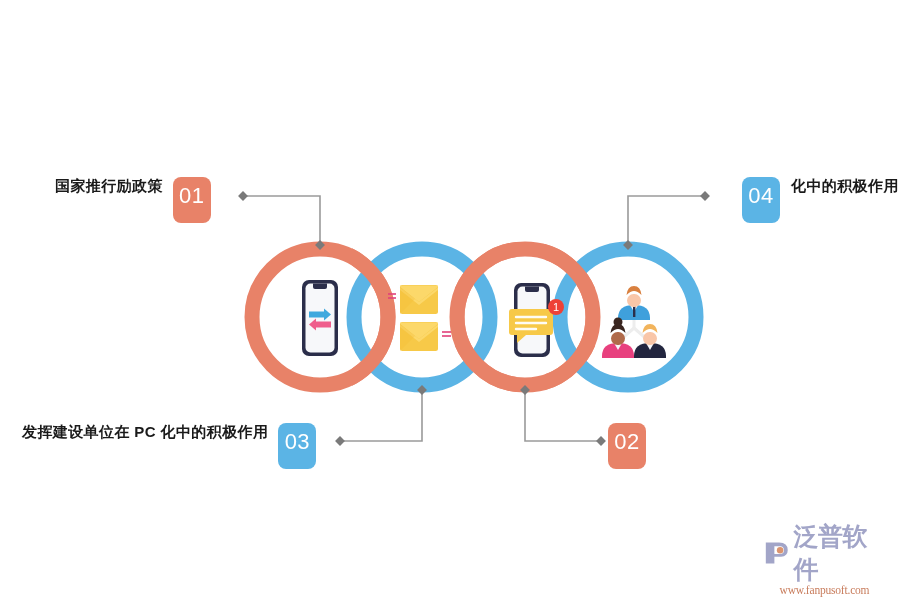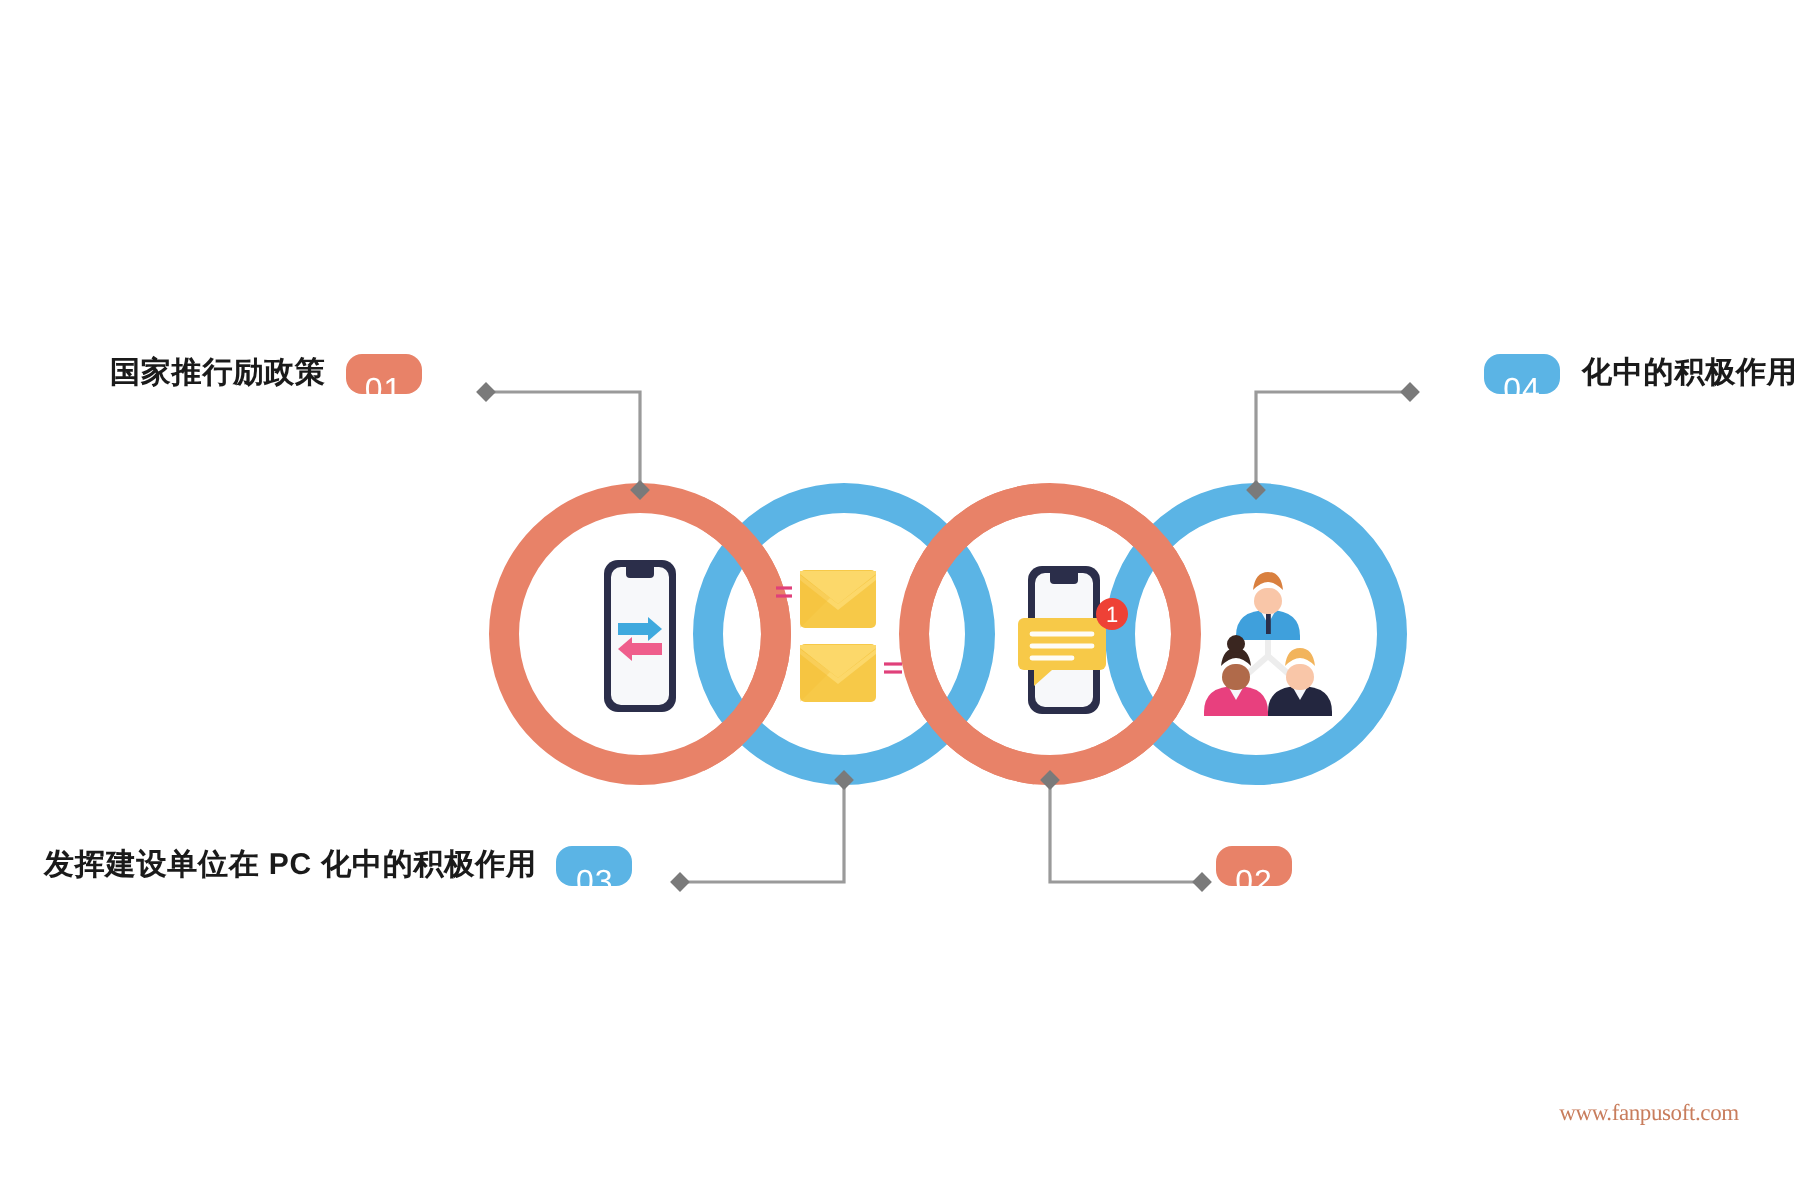--- a/index.html
+++ b/index.html
@@ -38,24 +38,24 @@
   }
 
   
   .callout {
     position: absolute;
     display: flex;
     white-space: nowrap;
   }
   .callout .badge {
     width: 38px;
-    height: 20px;
+    height: 46px;
     border-radius: 8px;
     color: #ffffff;
-    font-size: 16px;
+    font-size: 22px;
     line-height: 38px;
     text-align: center;
     font-weight: 400;
     letter-spacing: 0.5px;
     flex: 0 0 auto;
   }
   .callout .ctext {
     font-size: 15px;
     font-weight: bold;
     color: #1a1a1a;
@@ -277,16 +277,24 @@
   <div class="callout left" id="callout-03">
     <span class="ctext">发挥建设单位在 PC 化中的积极作用</span>
     <span class="badge" style="background:#5BB4E5">03</span>
   </div>
 
   <div class="callout right" id="callout-02">
     <span class="badge" style="background:#E88268">02</span>
   </div>
 
   <div id="watermark">
+    <div class="wm-top">
+      <svg width="30" height="30" viewBox="0 0 30 30">
+        <path d="M 4 4 L 18 4 q 9 0 9 8 q 0 6 -7 7 L 13 19 L 13 26 L 4 26 Z" fill="#9b9ec4"></path>
+        <path d="M 13 8 L 19 8 q 4 0 4 4 q 0 4 -4 4 L 13 16 Z" fill="#ffffff"></path>
+        <circle cx="19" cy="12" r="3.4" fill="#d98b63"></circle>
+      </svg>
+      <span class="wm-cn">泛普软件</span>
+    </div>
     <div class="wm-url">www.fanpusoft.com</div>
   </div>
 
 </div>
 
 </body></html>

